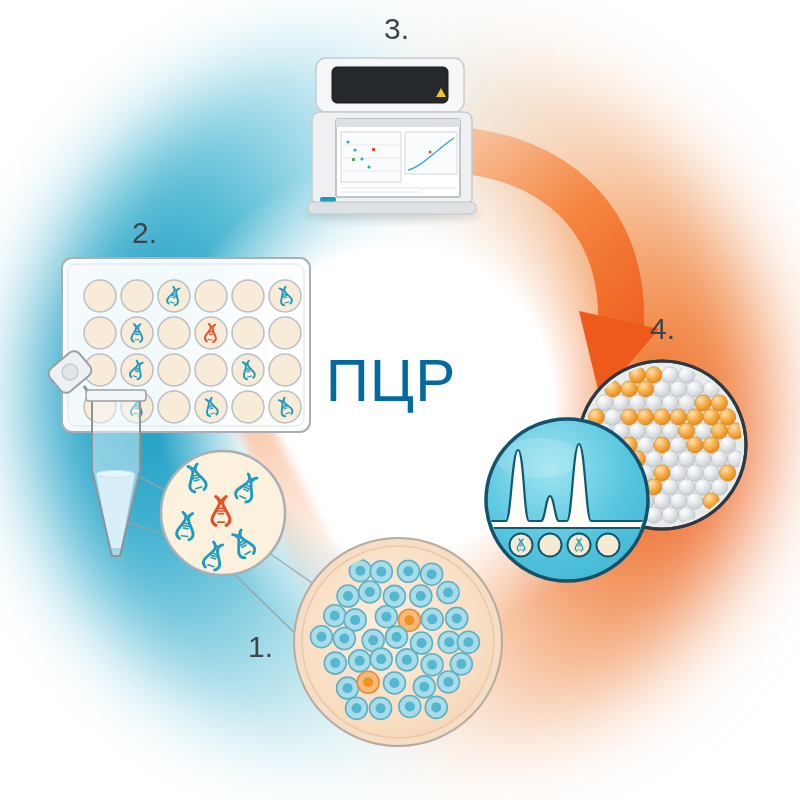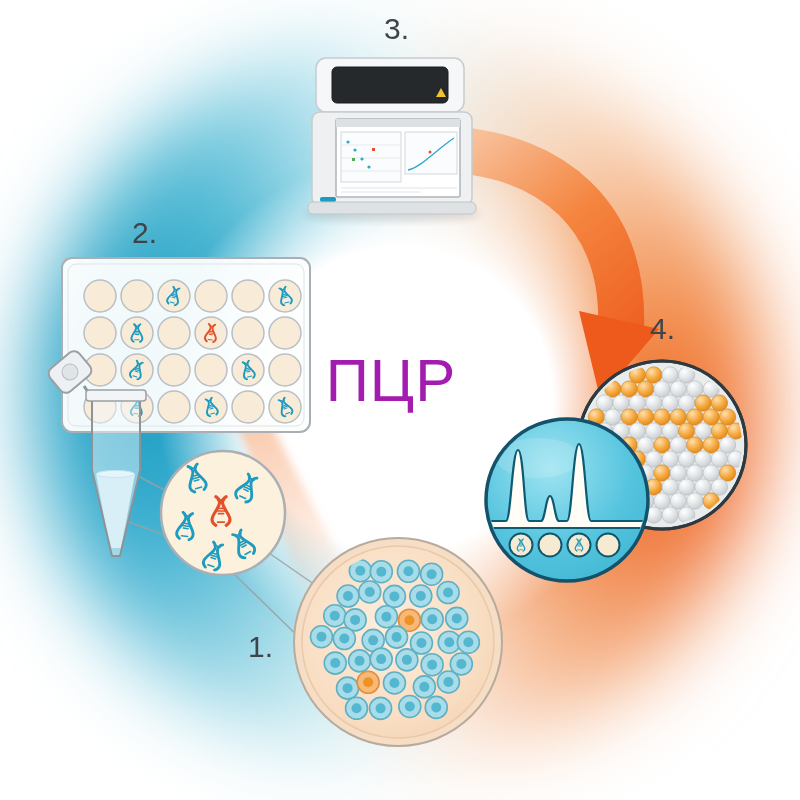--- a/index.html
+++ b/index.html
@@ -9,21 +9,21 @@
     background:conic-gradient(from 0deg at 50% 50%,
       #eef8fa 0deg,#f8d2b4 35deg,#f28a48 75deg,#ee6525 105deg,#f4a877 140deg,
       #fbe7d8 170deg,#eaf6f8 185deg,#9ed9e7 210deg,#35acce 245deg,#1a9bc1 280deg,
       #4fb9d4 315deg,#a5dcea 340deg,#eef8fa 360deg);
     filter:blur(42px);}
   .bg-center{position:absolute;inset:0;
     background:radial-gradient(circle at 50% 50%,#ffffff 0%,#ffffff 27%,rgba(255,255,255,0) 43%);}
   svg.art{position:absolute;inset:0;}
   .num-label{position:absolute;font-size:30px;color:#3f4449;}
   .title{position:absolute;left:0;right:18px;top:346px;text-align:center;
-         font-size:60px;color:#a21caf;letter-spacing:1px;}
+         font-size:60px;color:#0369a1;letter-spacing:1px;}
 </style>
 </head>
 <body>
 
 <div class="stage">
   <div class="bg-ring"></div>
   <div class="bg-center"></div>
 
   <svg class="art" width="800" height="800" viewBox="0 0 800 800">
     <defs>

